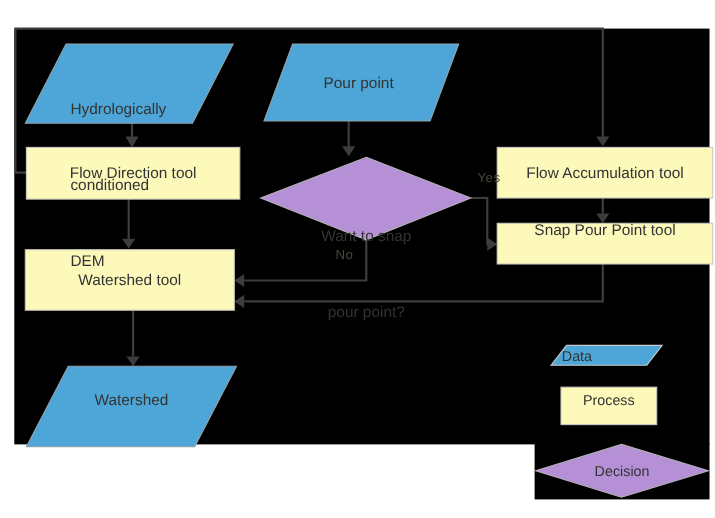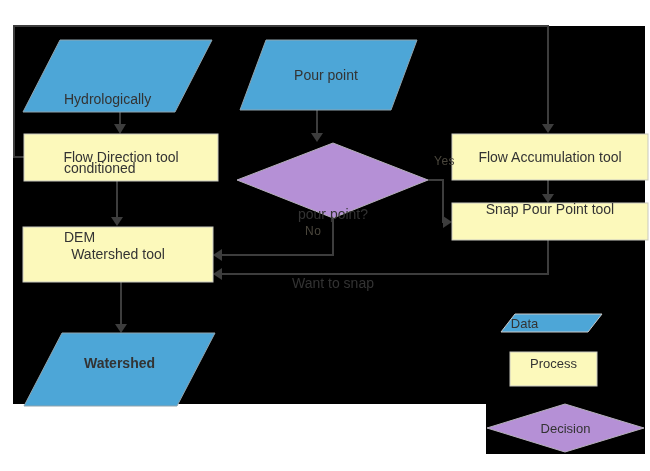--- a/index.html
+++ b/index.html
@@ -87,31 +87,31 @@
     <div>Hydrologically</div>
     <div>conditioned</div>
     <div>DEM</div>
   </div>
 
   <div class="txt" style="left:243px;top:40px;width:166px;height:70px;">Pour point</div>
 
   <div class="txt" style="left:24px;top:134px;width:194px;height:47px;">Flow Direction tool</div>
 
   <div class="txt block" style="left:237px;top:157px;width:192px;">
+    <div>Want to snap</div>
     <div>pour point?</div>
-    <div>Want to snap</div>
   </div>
 
   <div class="txt" style="left:452px;top:134px;width:196px;height:46px;">Flow Accumulation tool</div>
 
   <div class="txt" style="left:452px;top:191px;width:196px;height:37px;">Snap Pour Point tool</div>
 
   <div class="txt" style="left:23px;top:227px;width:190px;height:55px;">Watershed tool</div>
 
-  <div class="txt" style="left:24px;top:333px;width:191px;height:60px;font-weight:bold;">Watershed</div>
+  <div class="txt" style="left:24px;top:333px;width:191px;height:60px;">Watershed</div>
 
   <div class="edge-label" style="left:411px;top:154px;margin-left:23px;">Yes</div>
 
   <div class="edge-label" style="left:305px;top:224px;">No</div>
 
   <div class="txt legend-txt" style="left:474px;top:314px;width:101px;height:18px;">Data</div>
 
   <div class="txt legend-txt" style="left:510px;top:352px;width:87px;height:22px;">Process</div>
 
   <div class="txt legend-txt" style="left:487px;top:404px;width:157px;height:48px;">Decision</div>

